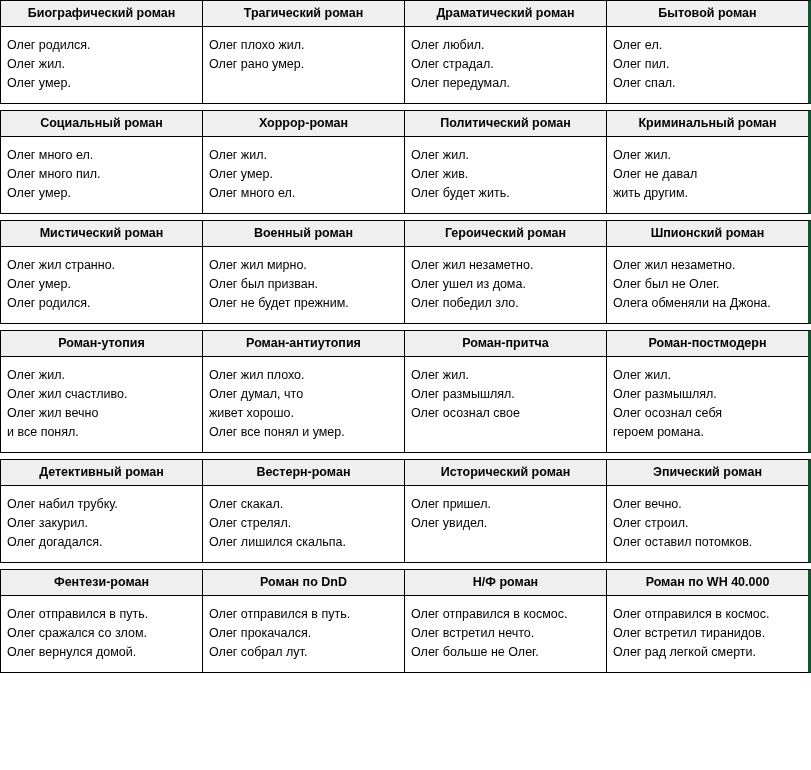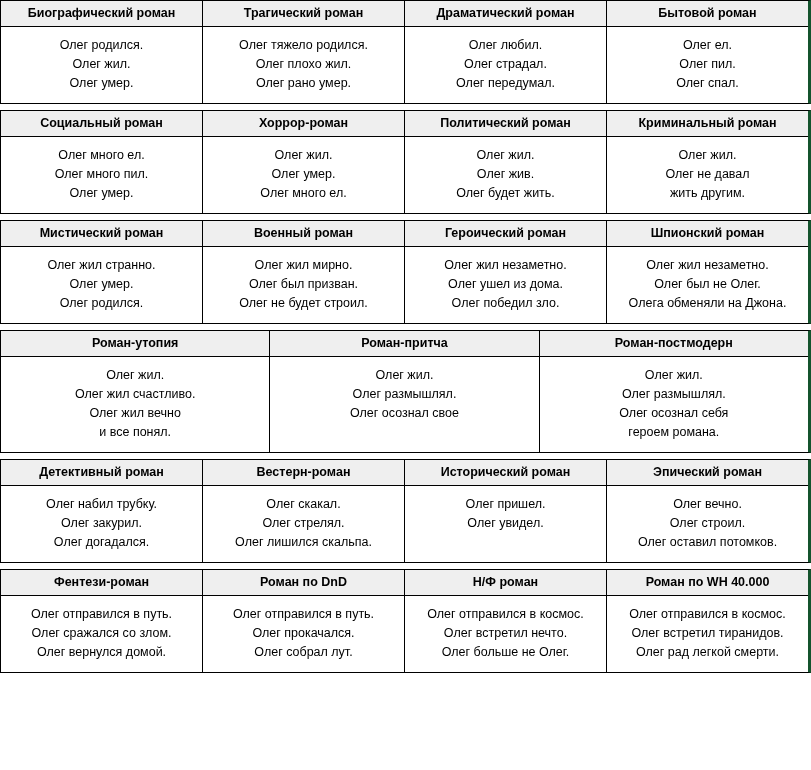--- a/index.html
+++ b/index.html
@@ -41,21 +41,20 @@
     text-align: center;
     font-weight: bold;
     font-size: 12.5px;
     line-height: 15px;
     padding: 5px 4px 5px 4px;
     background: #efefef;
     border-bottom: 1px solid #000000;
     letter-spacing: 0px;
   }
   .cell-body {
-    text-align: center;
     font-size: 12.5px;
     line-height: 19px;
     padding: 9px 6px 10px 6px;
     flex: 1 1 auto;
     display: flex;
     flex-direction: column;
     justify-content: flex-start;
   }
   .cell-line {
     display: block;
@@ -80,21 +79,20 @@
         <div class="cell-title">Биографический роман</div>
         <div class="cell-body">
           <span class="cell-line">Олег родился.</span>
           <span class="cell-line">Олег жил.</span>
           <span class="cell-line">Олег умер.</span>
         </div>
       </div>
       <div class="cell">
         <div class="cell-title">Трагический роман</div>
         <div class="cell-body">
-          <span class="cell-line">Олег тяжело родился.</span>
           <span class="cell-line">Олег плохо жил.</span>
           <span class="cell-line">Олег рано умер.</span>
         </div>
       </div>
       <div class="cell">
         <div class="cell-title">Драматический роман</div>
         <div class="cell-body">
           <span class="cell-line">Олег любил.</span>
           <span class="cell-line">Олег страдал.</span>
           <span class="cell-line">Олег передумал.</span>
@@ -152,21 +150,21 @@
           <span class="cell-line">Олег жил странно.</span>
           <span class="cell-line">Олег умер.</span>
           <span class="cell-line">Олег родился.</span>
         </div>
       </div>
       <div class="cell">
         <div class="cell-title">Военный роман</div>
         <div class="cell-body">
           <span class="cell-line">Олег жил мирно.</span>
           <span class="cell-line">Олег был призван.</span>
-          <span class="cell-line">Олег не будет строил.</span>
+          <span class="cell-line">Олег не будет прежним.</span>
         </div>
       </div>
       <div class="cell">
         <div class="cell-title">Героический роман</div>
         <div class="cell-body">
           <span class="cell-line">Олег жил незаметно.</span>
           <span class="cell-line">Олег ушел из дома.</span>
           <span class="cell-line">Олег победил зло.</span>
         </div>
       </div>
@@ -181,20 +179,29 @@
     </div>
     <div class="row-gap"></div>
     <div class="row">
       <div class="cell">
         <div class="cell-title">Роман-утопия</div>
         <div class="cell-body">
           <span class="cell-line">Олег жил.</span>
           <span class="cell-line">Олег жил счастливо.</span>
           <span class="cell-line">Олег жил вечно</span>
           <span class="cell-line">и все понял.</span>
+        </div>
+      </div>
+      <div class="cell">
+        <div class="cell-title">Роман-антиутопия</div>
+        <div class="cell-body">
+          <span class="cell-line">Олег жил плохо.</span>
+          <span class="cell-line">Олег думал, что</span>
+          <span class="cell-line">живет хорошо.</span>
+          <span class="cell-line">Олег все понял и умер.</span>
         </div>
       </div>
       <div class="cell">
         <div class="cell-title">Роман-притча</div>
         <div class="cell-body">
           <span class="cell-line">Олег жил.</span>
           <span class="cell-line">Олег размышлял.</span>
           <span class="cell-line">Олег осознал свое</span>
         </div>
       </div>

